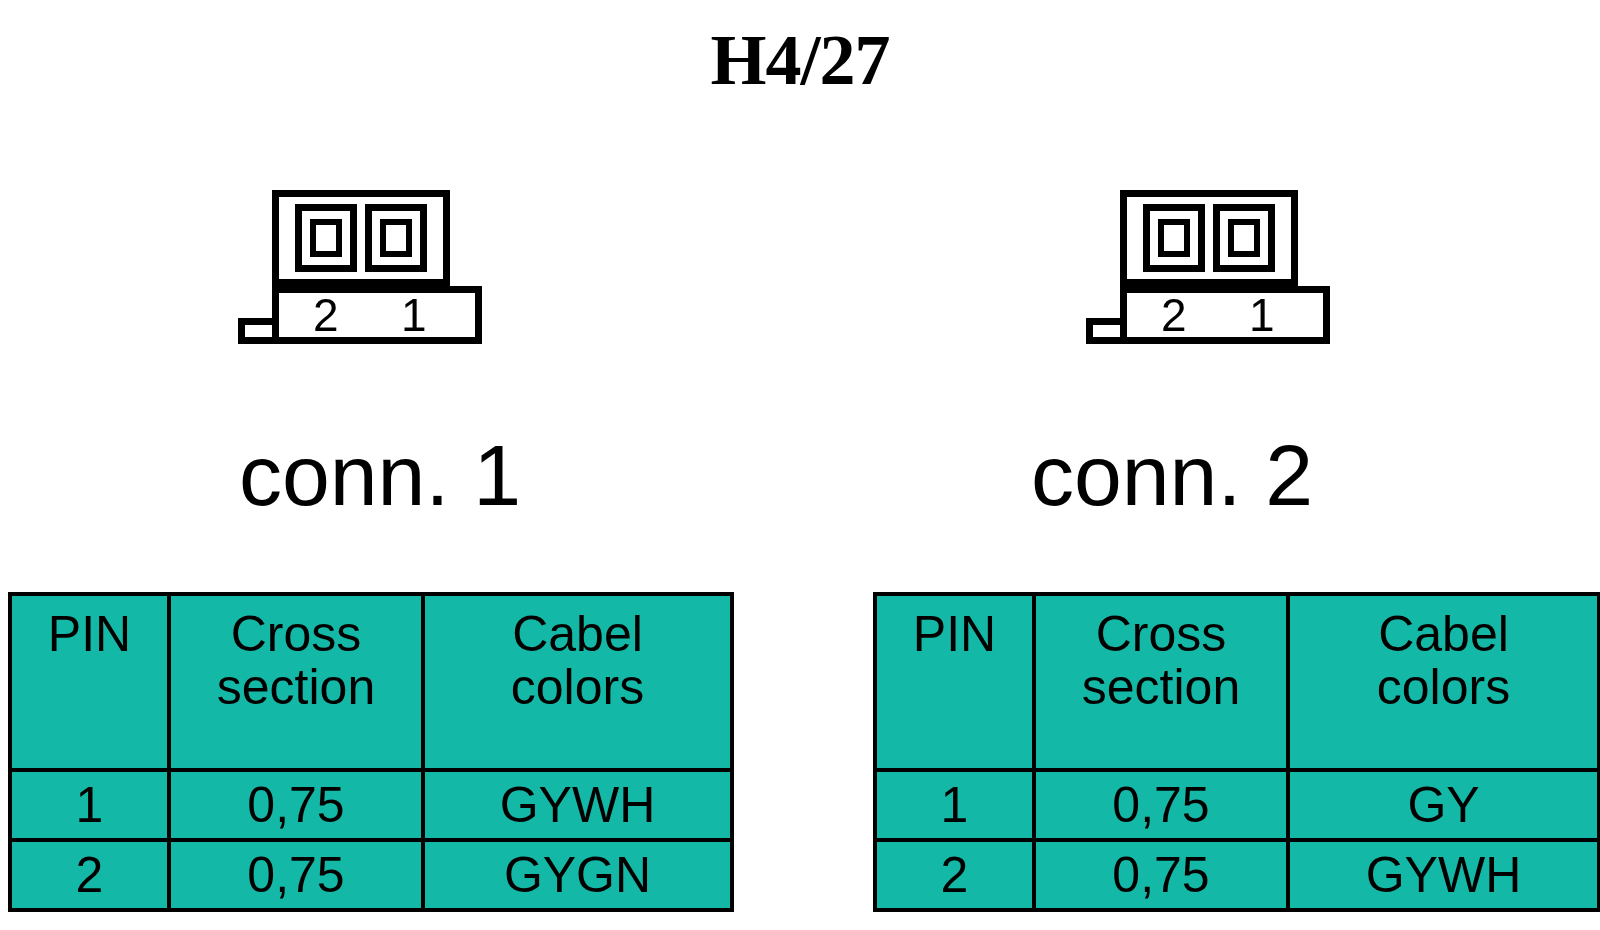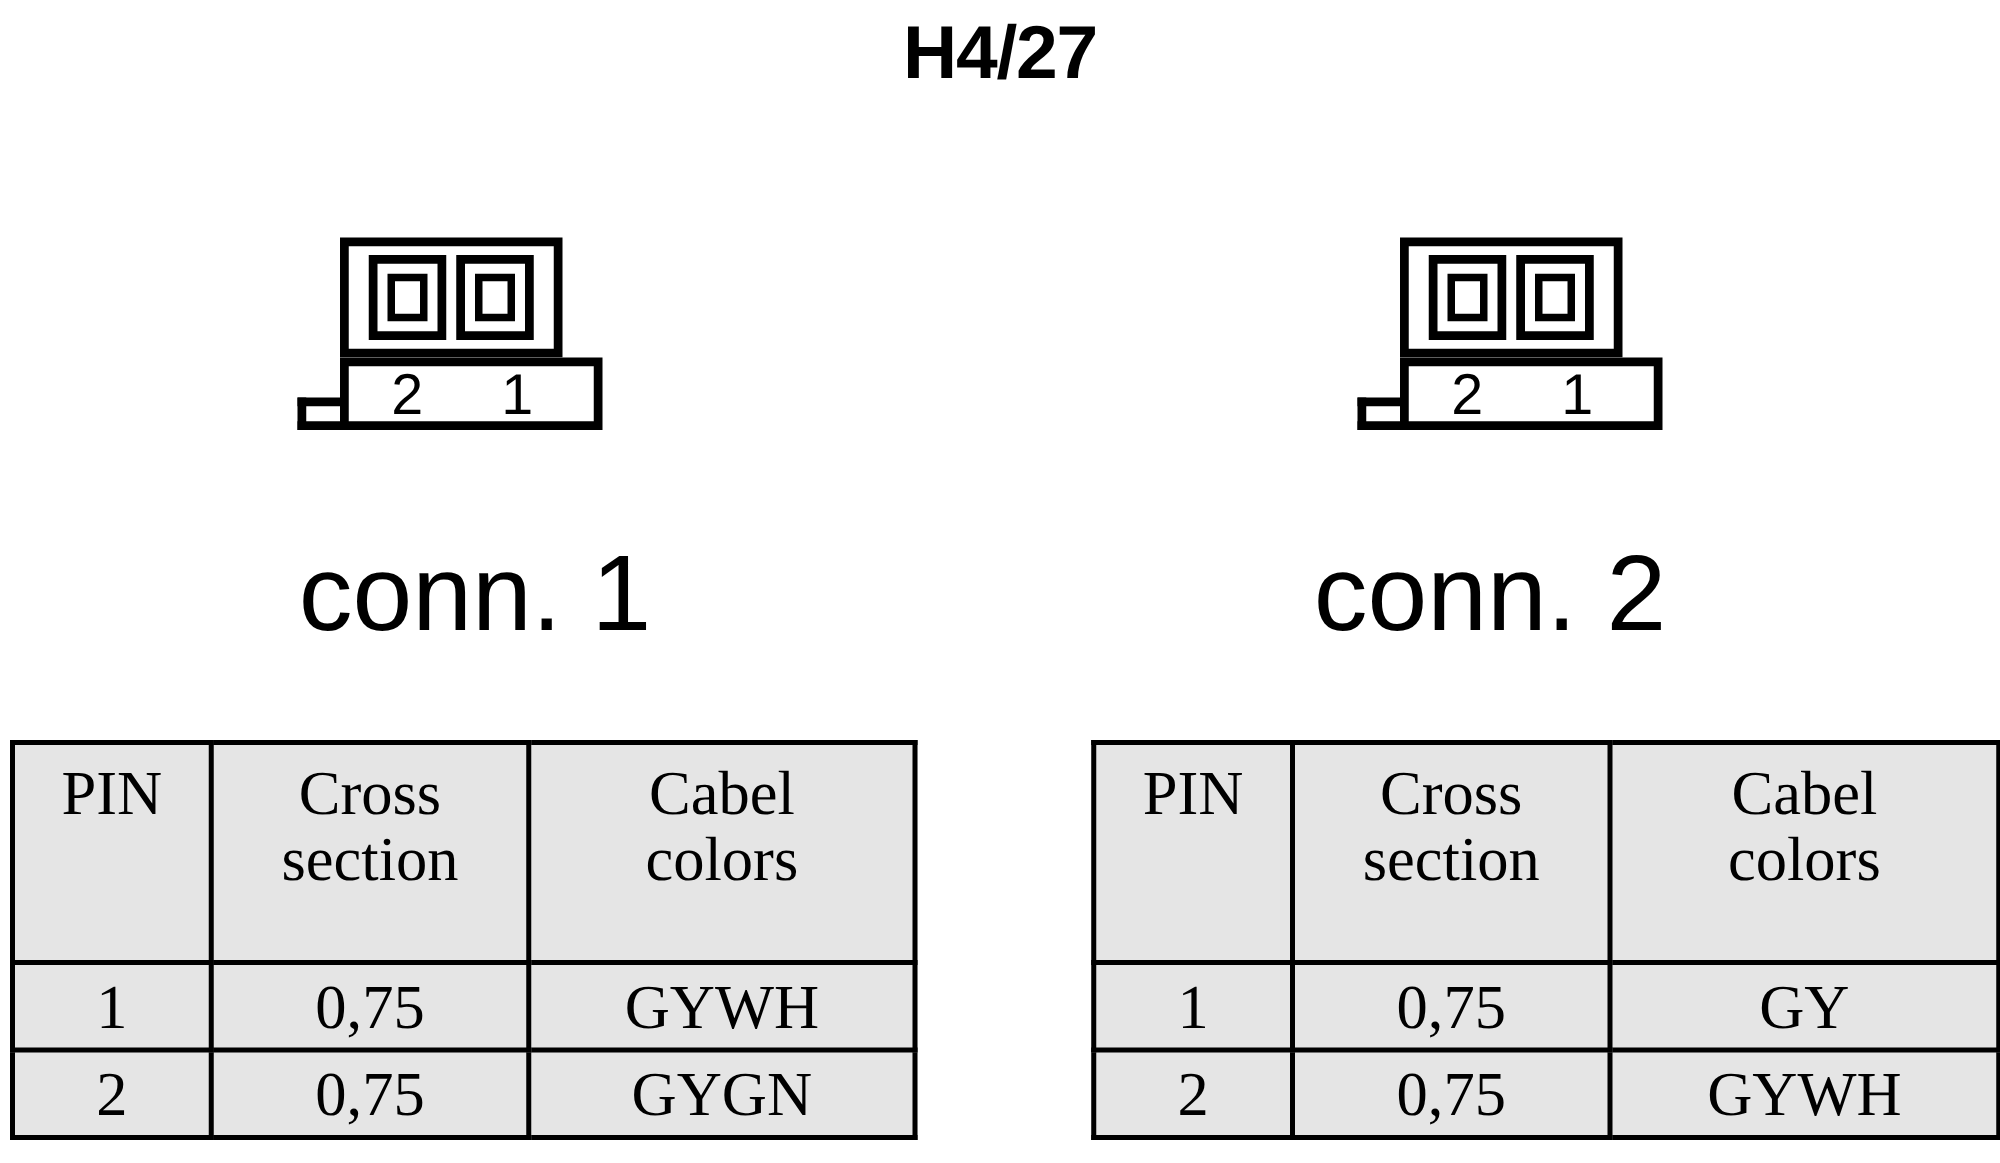--- a/index.html
+++ b/index.html
@@ -12,28 +12,29 @@
     height: 930px;
     position: relative;
     font-family: "Liberation Sans", sans-serif;
     color: #000000;
     overflow: hidden;
   }
 
   
   .page-title {
     position: absolute;
-    top: 12px;
+    top: 24px;
     left: 0;
     width: 1600px;
     text-align: center;
-    font-size: 60px;
+    font-size: 72px;
     font-weight: bold;
     letter-spacing: -1px;
     line-height: 1;
+    font-family: Liberation Serif, serif;
   }
 
   
   .connector {
     position: absolute;
     width: 244px;
     height: 160px;
   }
   .connector.c1 { left: 238px; top: 190px; }
   .connector.c2 { left: 1086px; top: 190px; }
@@ -108,30 +109,29 @@
   
   .conn-label {
     position: absolute;
     top: 432px;
     font-size: 86px;
     font-weight: normal;
     line-height: 1;
     text-align: center;
   }
   .conn-label.l1 { left: 60px;  width: 640px; }
-  .conn-label.l2 { left: 872px; width: 640px; }
+  .conn-label.l2 { left: 852px; width: 640px; }
 
   
   .pin-table {
     position: absolute;
     top: 592px;
     border-collapse: collapse;
     table-layout: fixed;
-    background: #e5e5e5;
-    font-family: Liberation Serif, serif;
+    background: #14b8a6;
   }
   .pin-table.t1 { left: 8px;   width: 710px; }
   .pin-table.t2 { left: 873px; width: 712px; }
 
   .pin-table td, .pin-table th {
     border: 4px solid #000;
     font-size: 50px;
     font-weight: normal;
     line-height: 1.06;
     padding: 0;

